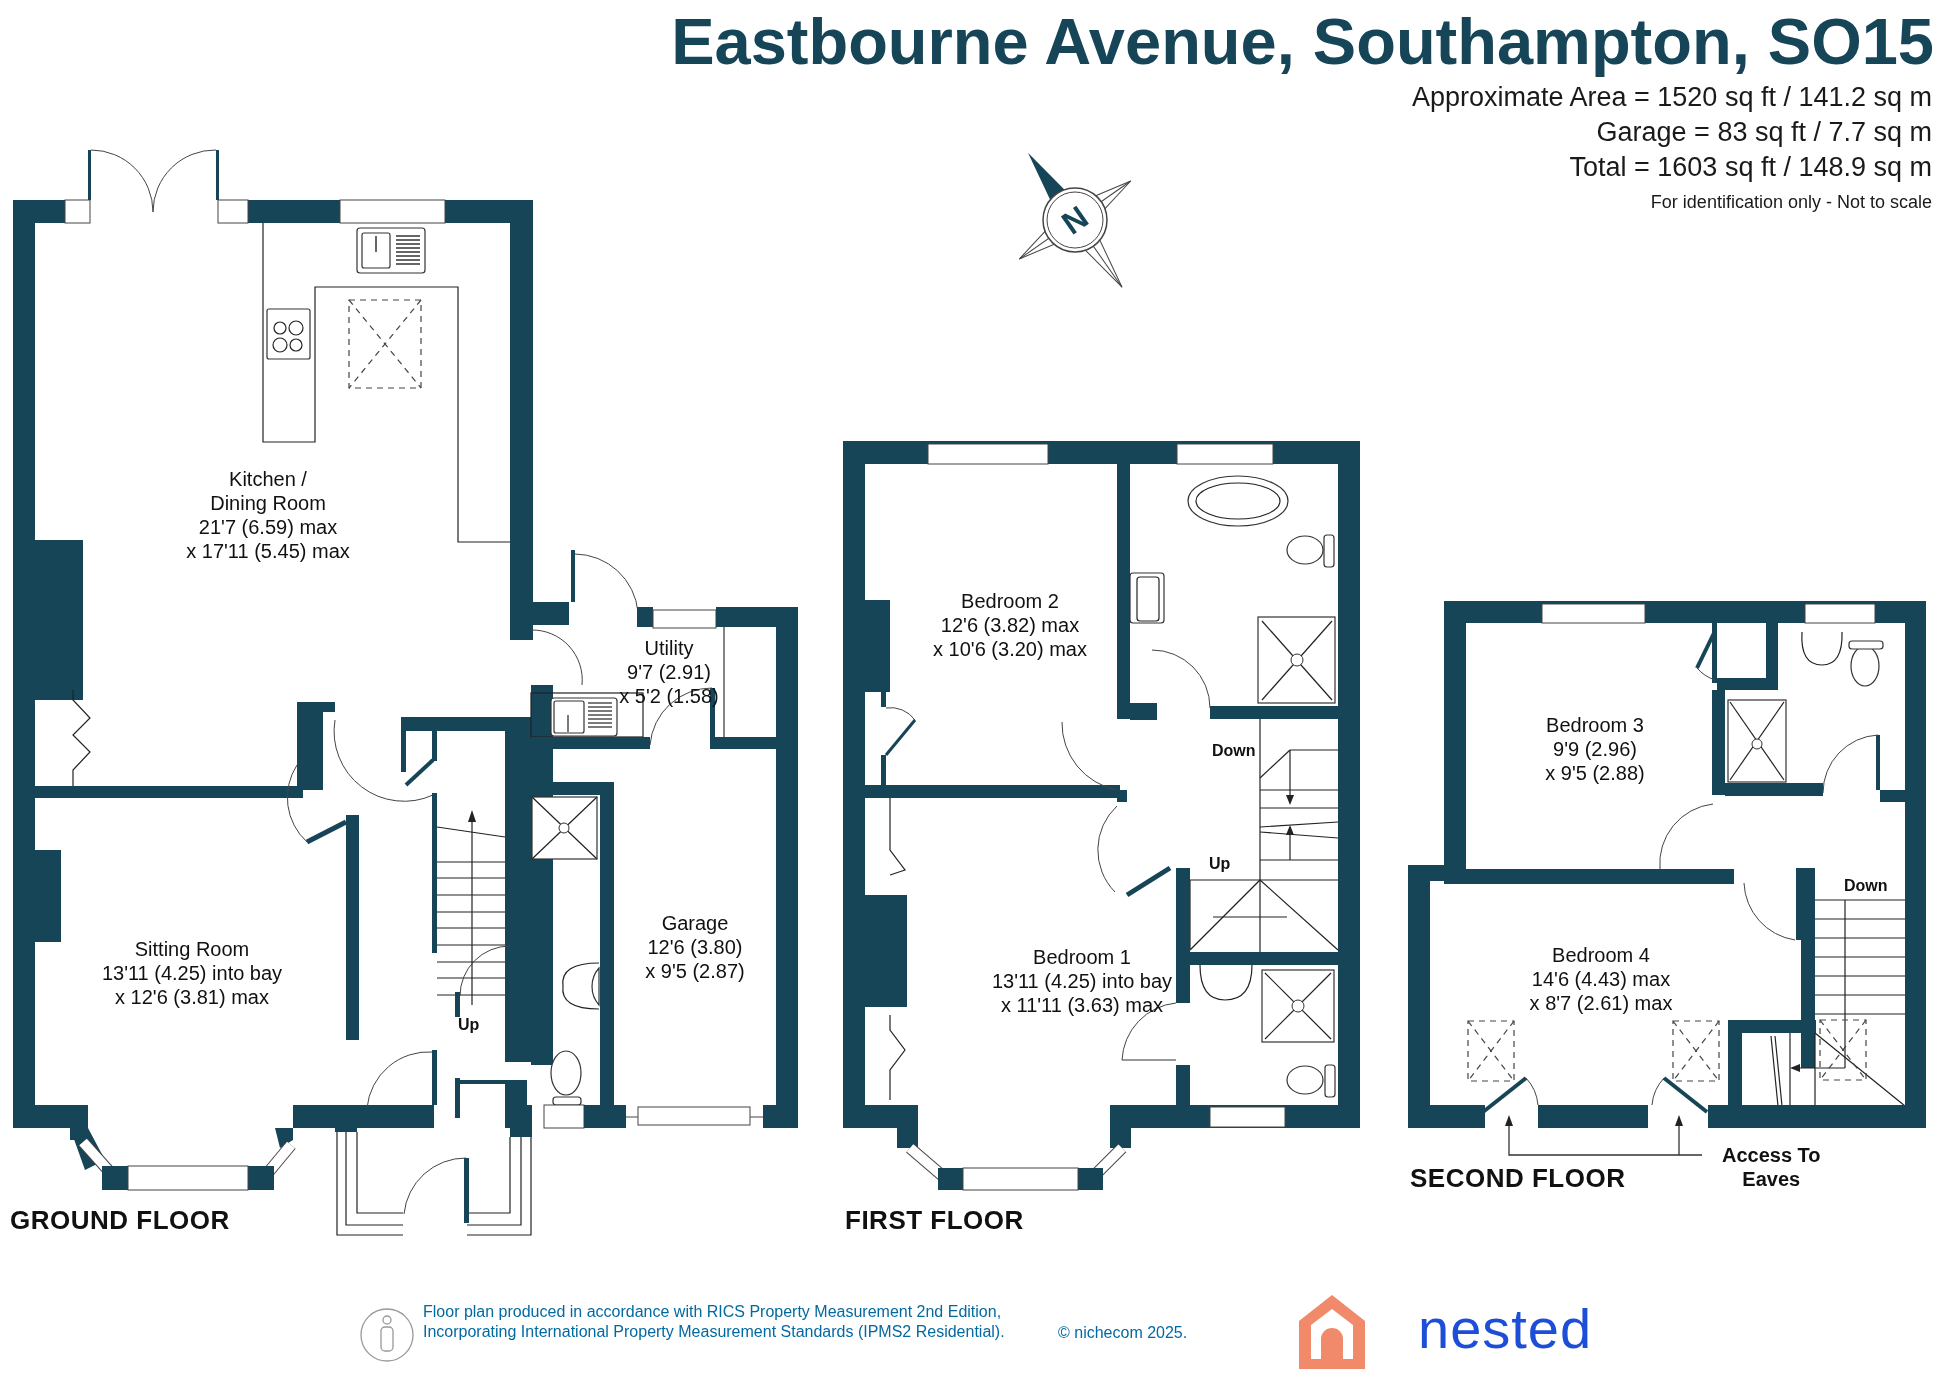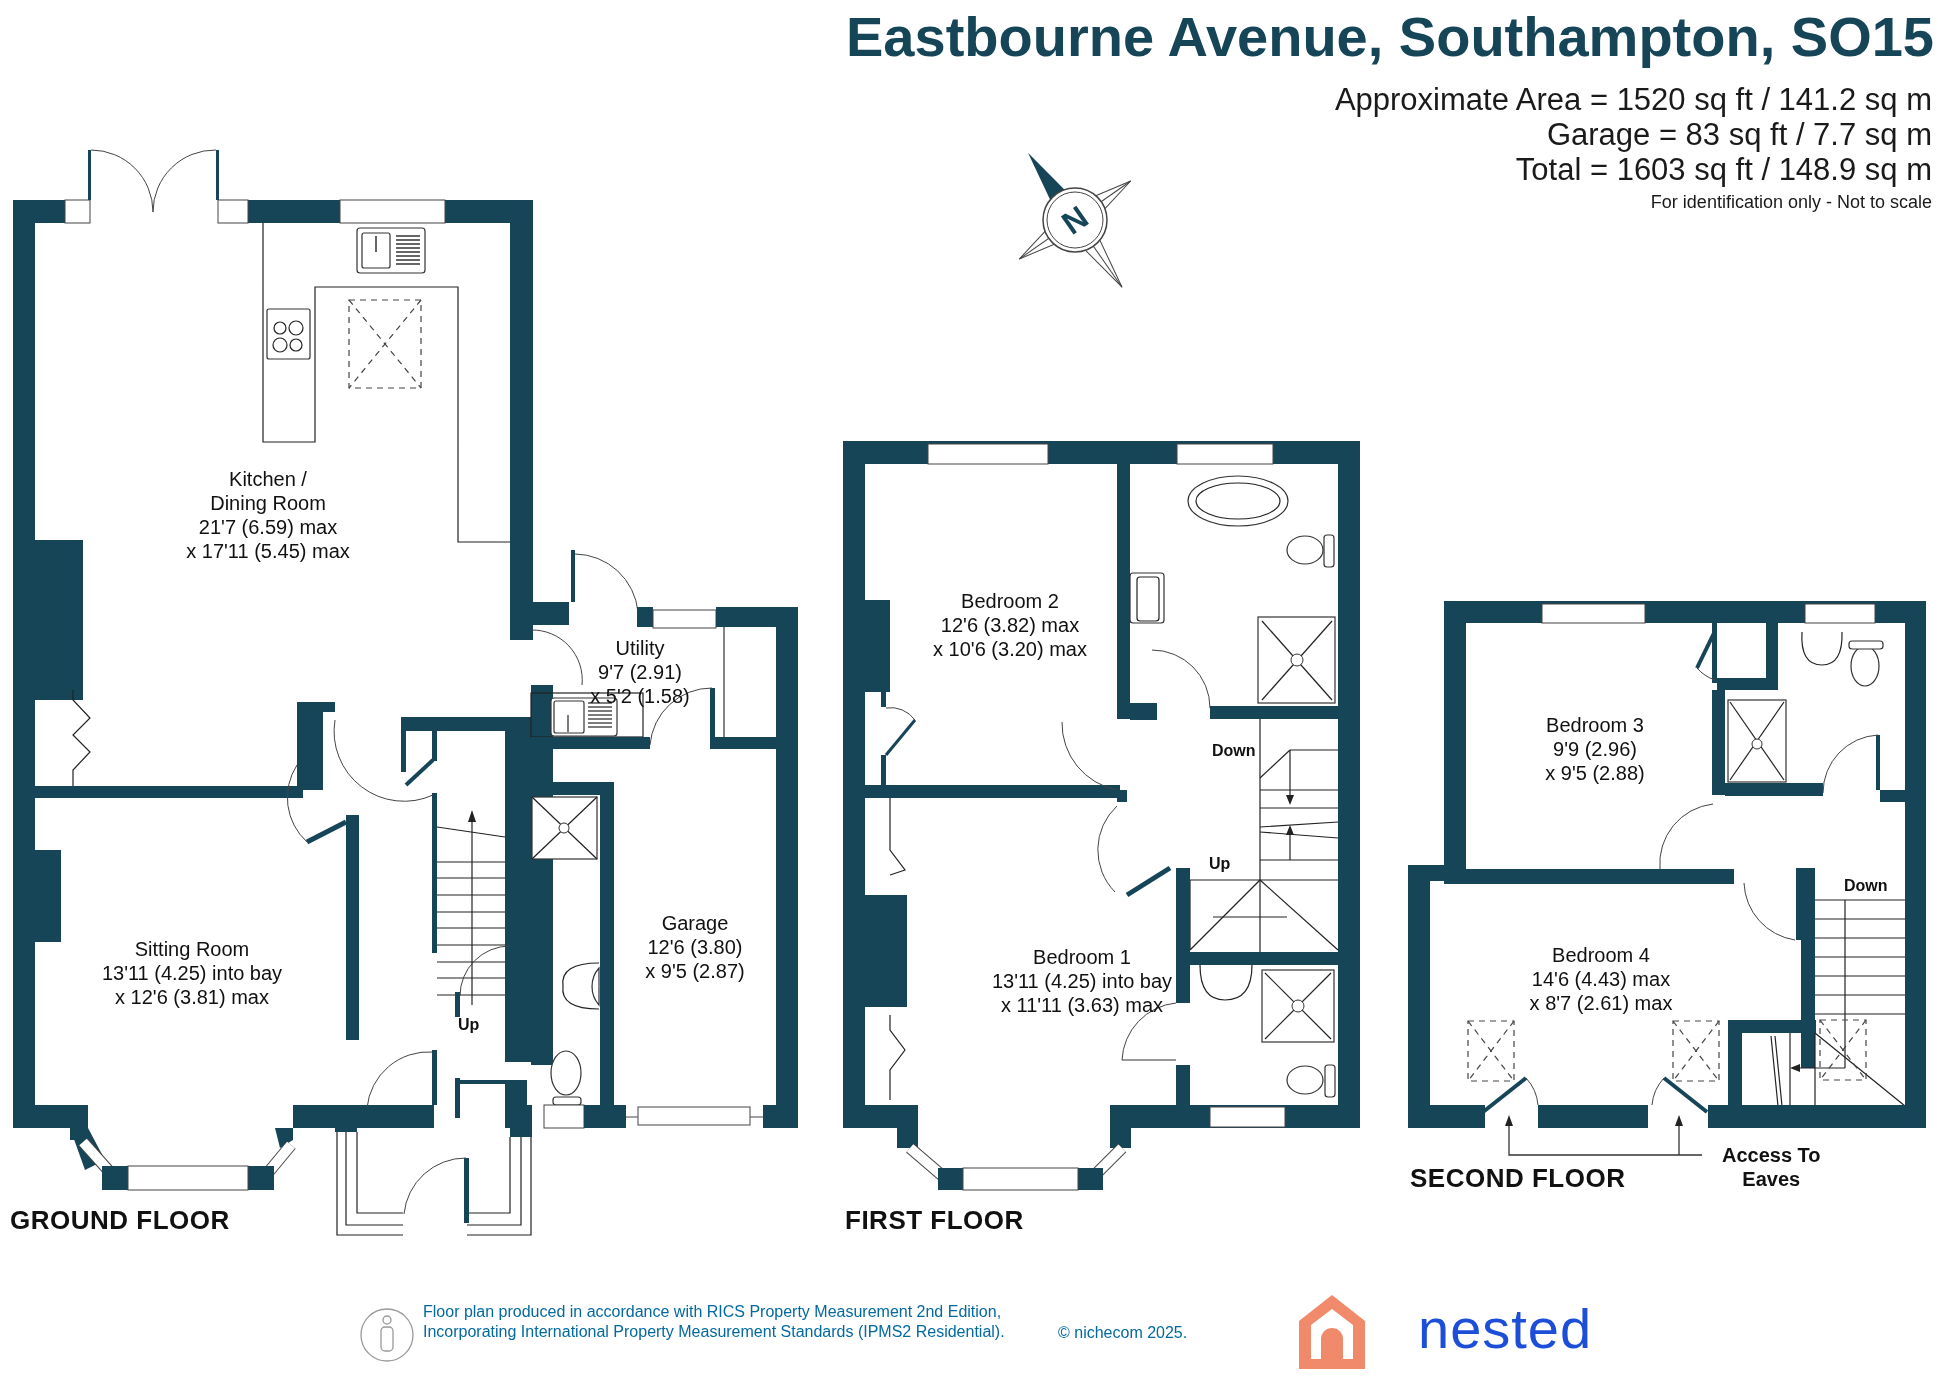--- a/index.html
+++ b/index.html
@@ -1,18 +1,18 @@
 <!DOCTYPE html>
 <html><head>
 <meta charset="utf-8">
 <style>
   html,body{margin:0;padding:0;background:#ffffff;}
   body{width:1938px;height:1385px;position:relative;overflow:hidden;font-family:"Liberation Sans",sans-serif;color:#111;}
-  .title{position:absolute;right:4px;top:4px;font-size:56px;font-weight:bold;color:#164558;letter-spacing:0px;white-space:nowrap;}
-  .area{position:absolute;right:6px;font-size:31px;color:#1a1a1a;white-space:nowrap;text-align:right;}
+  .title{position:absolute;right:4px;top:4px;font-size:65px;font-weight:bold;color:#164558;letter-spacing:0px;white-space:nowrap;}
+  .area{position:absolute;right:6px;font-size:27px;color:#1a1a1a;white-space:nowrap;text-align:right;}
   .disclaimer{position:absolute;right:6px;top:192px;font-size:18px;color:#1a1a1a;white-space:nowrap;margin-left:7px;}
   svg.plan{position:absolute;left:0;top:0;}
   .room{position:absolute;text-align:center;white-space:nowrap;transform:translateX(-50%);line-height:24px;}
   .room .rname{font-weight:normal;font-size:20px;display:block;}
   .room .rdim{font-size:20px;display:block;}
   .floor-label{position:absolute;font-weight:bold;font-size:26px;letter-spacing:0.5px;}
   .stair-label{position:absolute;font-weight:bold;font-size:16px;}
   .eaves{position:absolute;font-weight:bold;font-size:20px;text-align:center;line-height:24px;}
   .footer{position:absolute;left:423px;top:1302px;font-size:16px;color:#0369a1;line-height:20px;}
   .copyright{position:absolute;left:1058px;top:1324px;font-size:16px;color:#0369a1;}
@@ -388,21 +388,21 @@
     <rect x="381" y="1327" width="12" height="24" rx="4" fill="none" stroke="#999" stroke-width="1.3"></rect>
   </g>
 </svg>
 
 <div class="room" style="left:268px;top:467px">
   <span class="rname">Kitchen /</span>
   <span class="rname">Dining Room</span>
   <span class="rdim">21'7 (6.59) max</span>
   <span class="rdim">x 17'11 (5.45) max</span>
 </div>
-<div class="room" style="left:640px;top:636px">
+<div class="room" style="left:669px;top:636px">
   <span class="rname">Utility</span>
   <span class="rdim">9'7 (2.91)</span>
   <span class="rdim">x 5'2 (1.58)</span>
 </div>
 <div class="room" style="left:192px;top:937px">
   <span class="rname">Sitting Room</span>
   <span class="rdim">13'11 (4.25) into bay</span>
   <span class="rdim">x 12'6 (3.81) max</span>
 </div>
 <div class="room" style="left:695px;top:911px">

